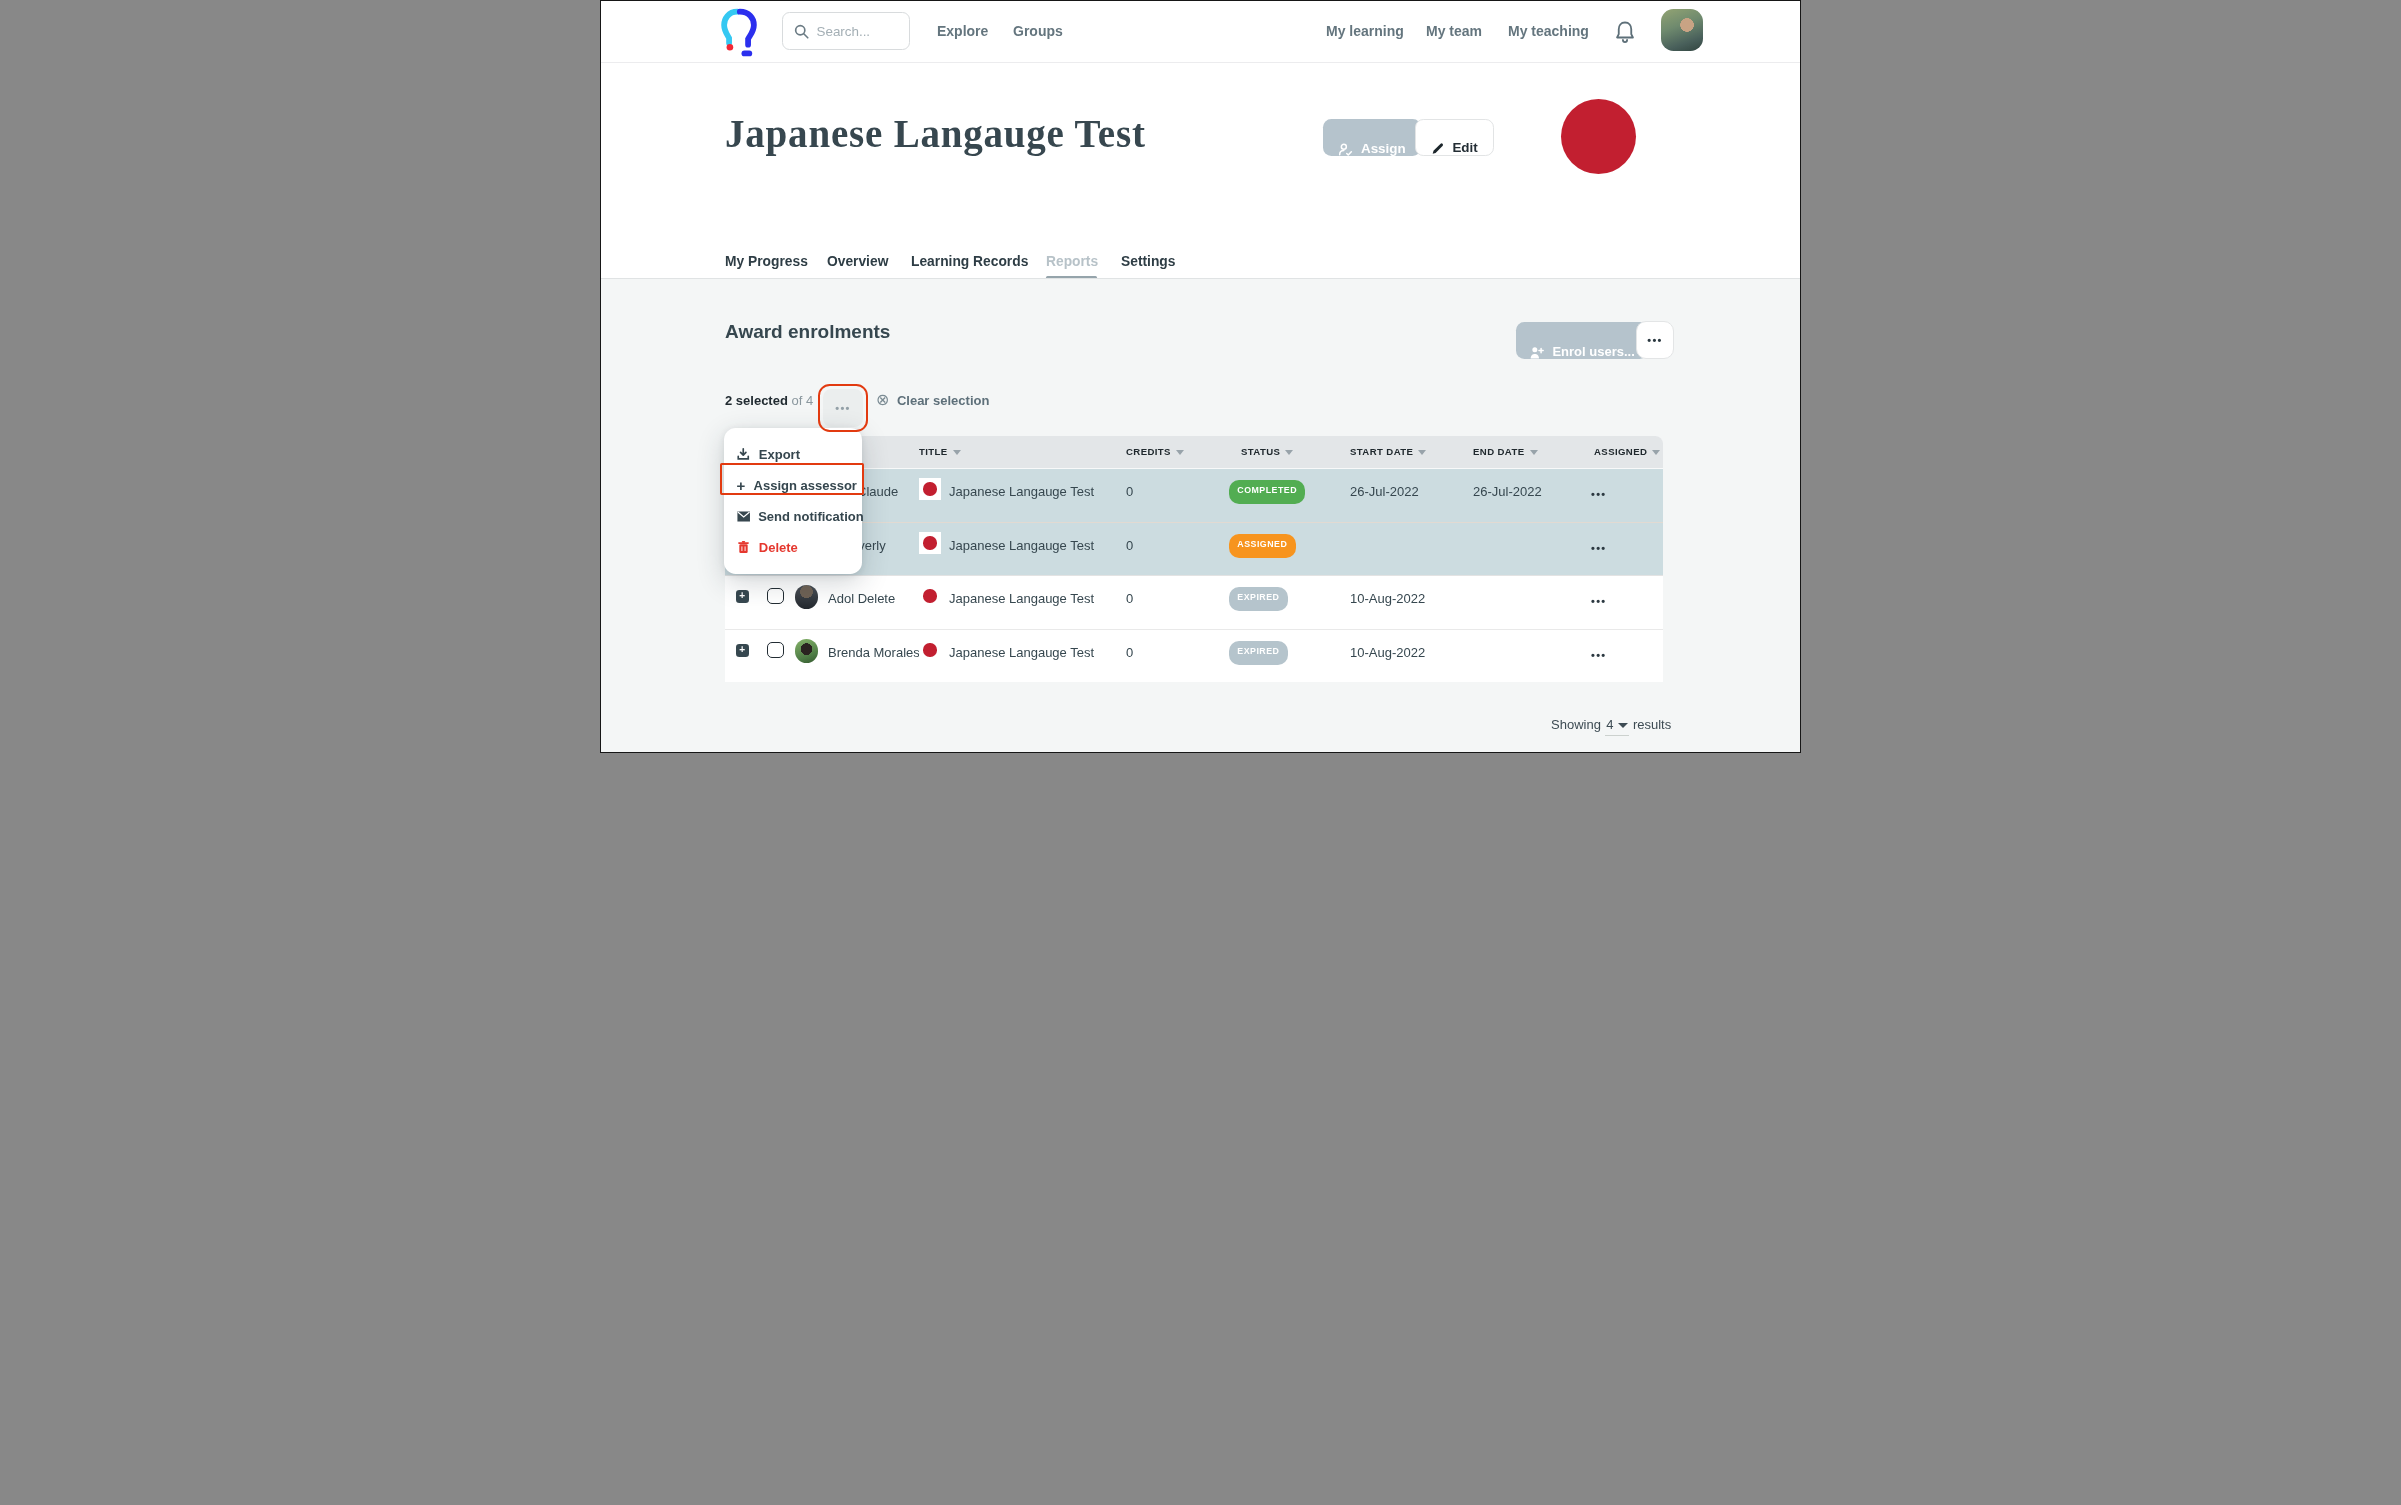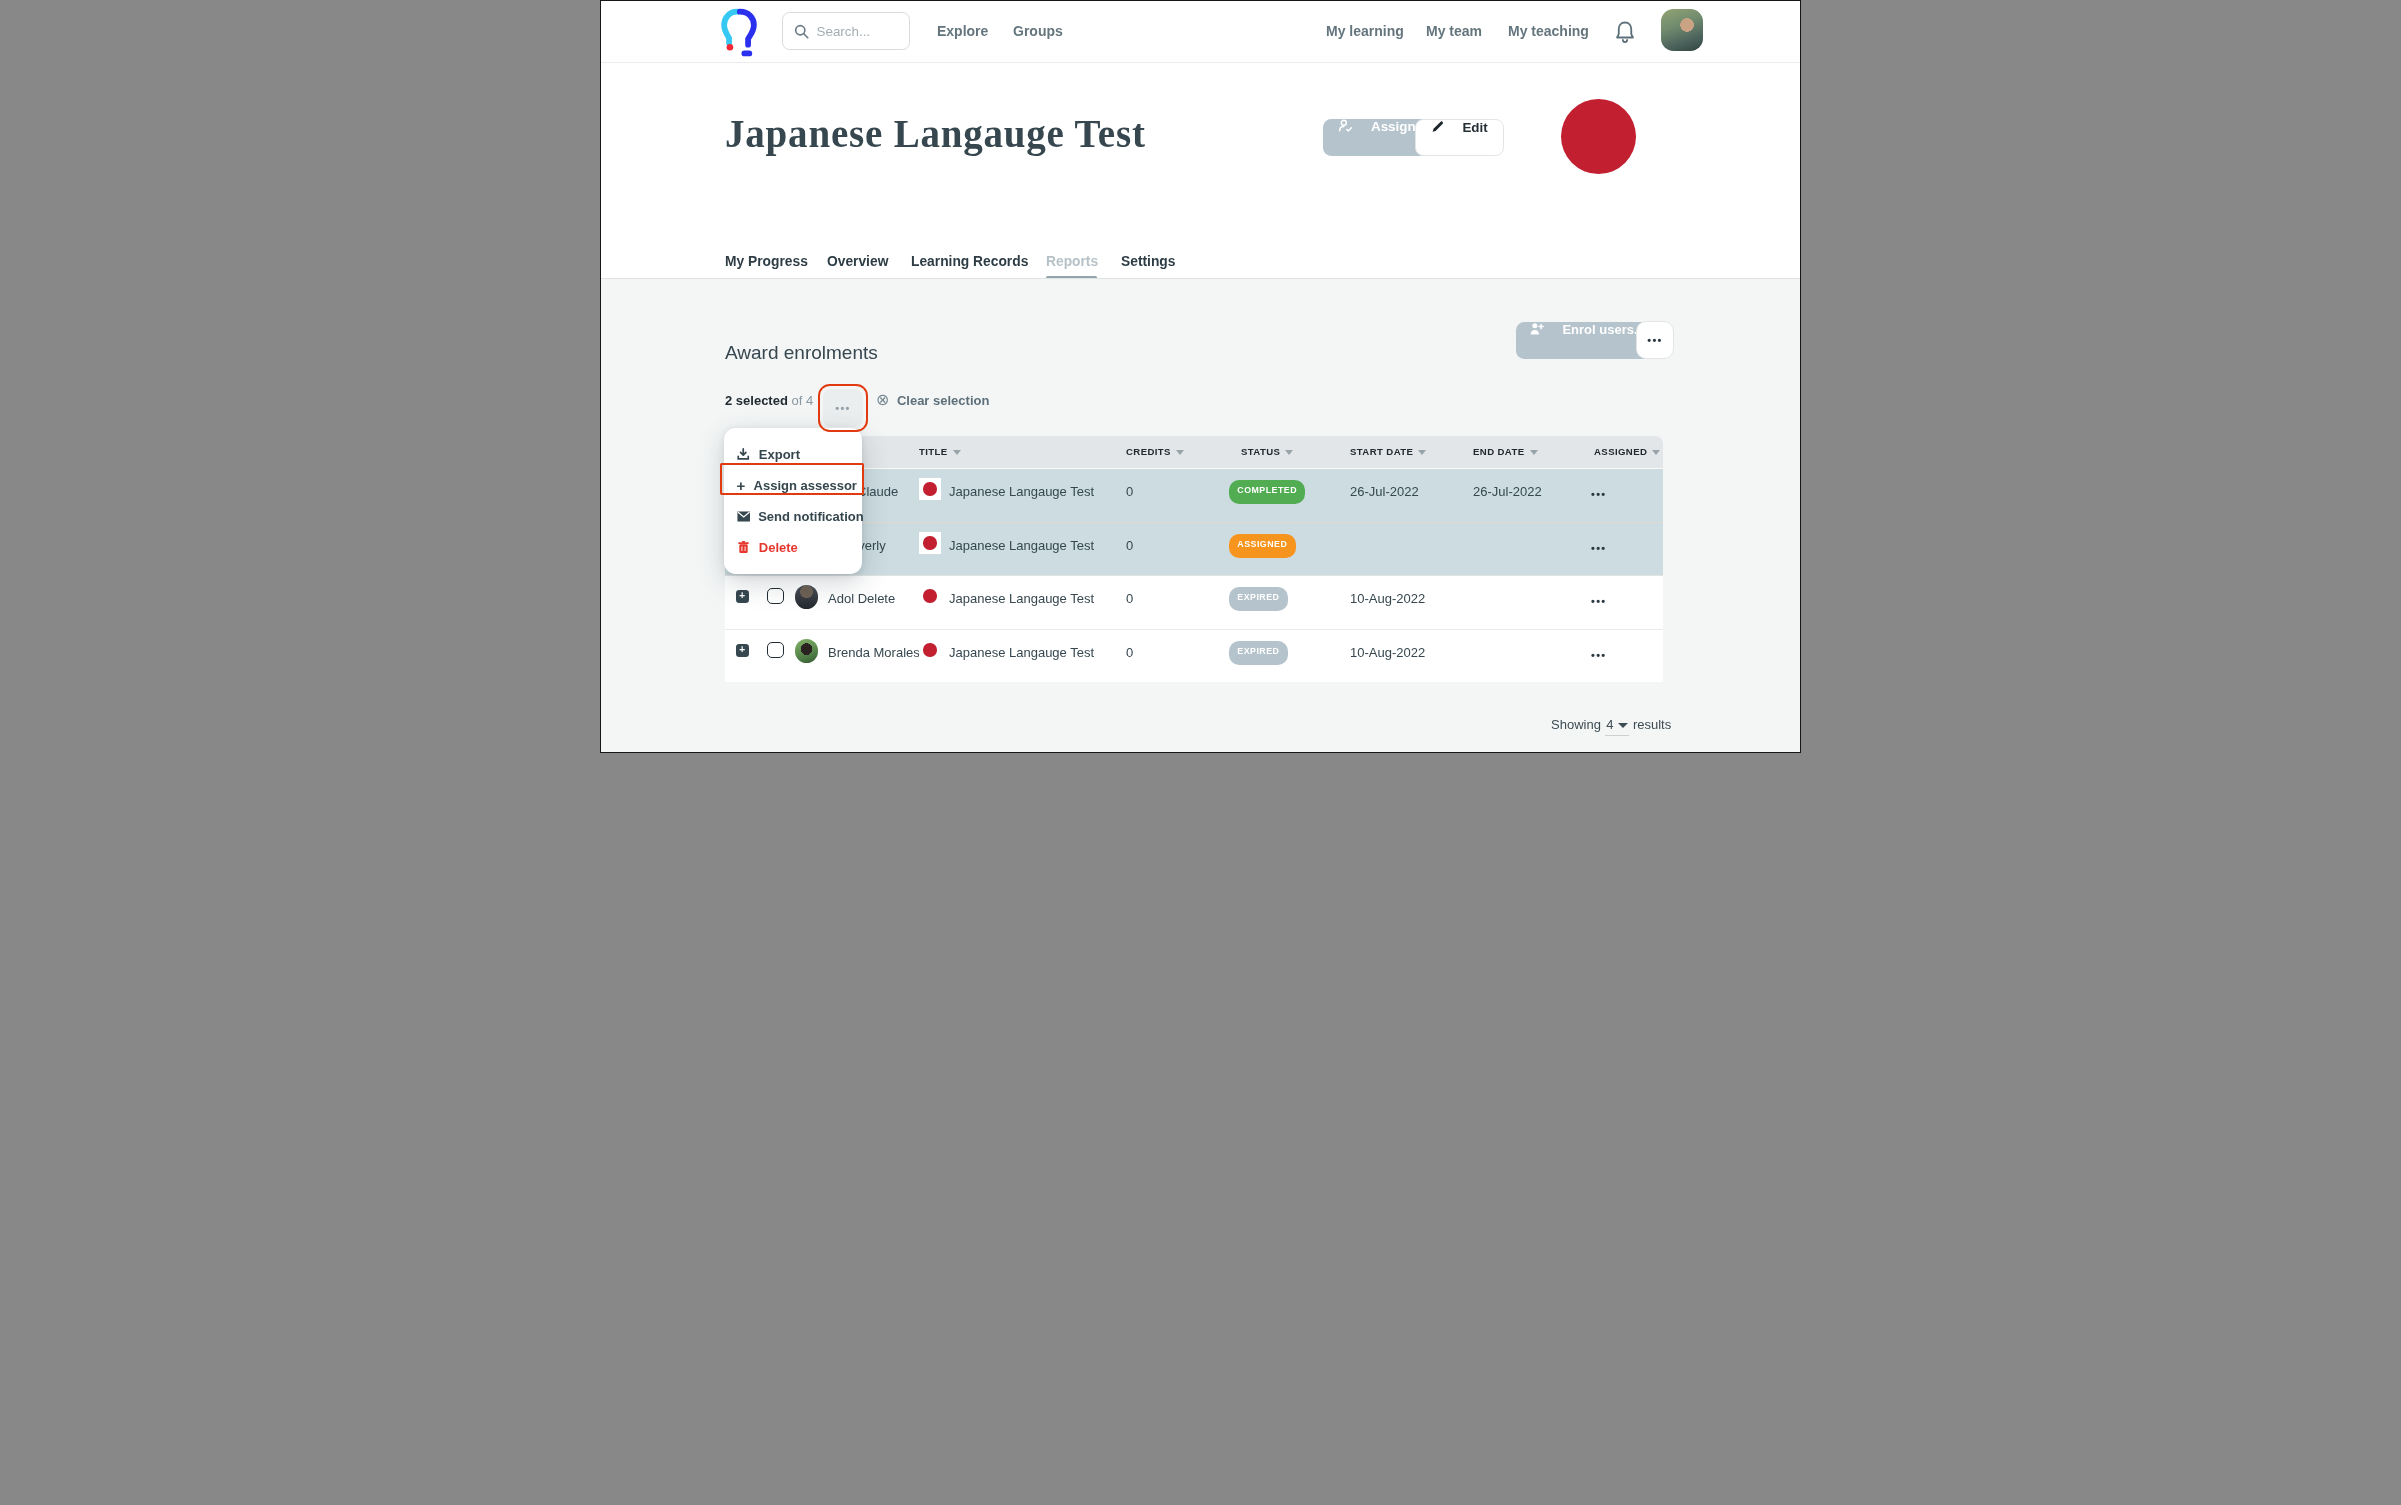--- a/index.html
+++ b/index.html
@@ -25,38 +25,38 @@
   .avatar-nav{ position:absolute; left:1060px; top:8.3px; width:42px; height:42px; border-radius:12.5px;
     background:
       radial-gradient(circle at 62% 38%, #c9a384 0 18%, transparent 19%),
       linear-gradient(160deg,#93a473 0%, #6f8a6e 40%, #49605b 75%, #31443f 100%);
     cursor:pointer; }
 
   
   .hero{ position:absolute; left:0; top:62px; width:100%; height:216px; background:#fff; }
   .page-title{ position:absolute; left:124px; top:48px; font-family:"Liberation Serif",serif;
                font-weight:700; font-size:39px; color:#37474f; letter-spacing:0.8px; }
-  .btn{ display:flex; align-items:flex-start; gap:18px; border-radius:8.3px; cursor:pointer;
+  .btn{ display:flex; align-items:flex-end; gap:8px; border-radius:8.3px; cursor:pointer;
         font-size:13.4px; font-weight:700; }
   .btn-assign{ position:absolute; left:722px; top:56px; height:37px; padding:0 15px;
                background:#b5c3cc; color:#fff; }
   .btn-edit{ position:absolute; left:814px; top:56px; height:37px; padding:0 15px;
              background:#fff; border:0.8px solid #e2e4e5; color:#242e35; }
   .flag-circle{ position:absolute; left:960px; top:36px; width:75px; height:75px;
                 border-radius:50%; background:#c21f30; }
   
   .tab{ position:absolute; top:191px; font-size:13.8px; color:#2e3d45; font-weight:700; cursor:pointer; }
   .tab-myprogress{ left:124px; } .tab-overview{ left:226px; } .tab-learningrecords{ left:310px; }
   .tab-reports{ left:445px; color:#b7c2c8; } .tab-settings{ left:520px; }
   .tab-underline{ position:absolute; left:445px; top:213px; width:51px; height:3.3px; background:#95a4ab; border-radius:1.7px; }
   .tab-divider{ position:absolute; left:0; top:215px; width:100%; height:0.8px; background:#e0e3e4; }
 
   
   .content{ position:absolute; left:0; top:278px; width:100%; height:473px; background:#f4f6f6; }
-  .section-heading{ position:absolute; left:124px; top:42px; font-size:19px; font-weight:400; color:#36474f;margin-top:21px; }
+  .section-heading{ position:absolute; left:124px; top:42px; font-size:19px; font-weight:700; color:#36474f; }
   .btn-enrol{ position:absolute; left:915px; top:43px; height:37px; padding:0 13.4px;
               background:#b5c3cc; color:#fff; font-size:13px; }
   .btn-more-top{ position:absolute; left:1035px; top:42px; width:38px; height:38px; border-radius:10px;
                  background:#fff; border:0.8px solid #e3e5e6; cursor:pointer;
                  display:flex; align-items:center; justify-content:center; }
   .dots{ font-size:11px; font-weight:700; letter-spacing:1.3px; color:#2b3840; line-height:1; }
   .dots-gray{ color:#93a0a7; }
 
   .sel-text{ position:absolute; left:124px; top:114px; font-size:13px; color:#8a979e; }
   .sel-text b{ color:#212b31; }

